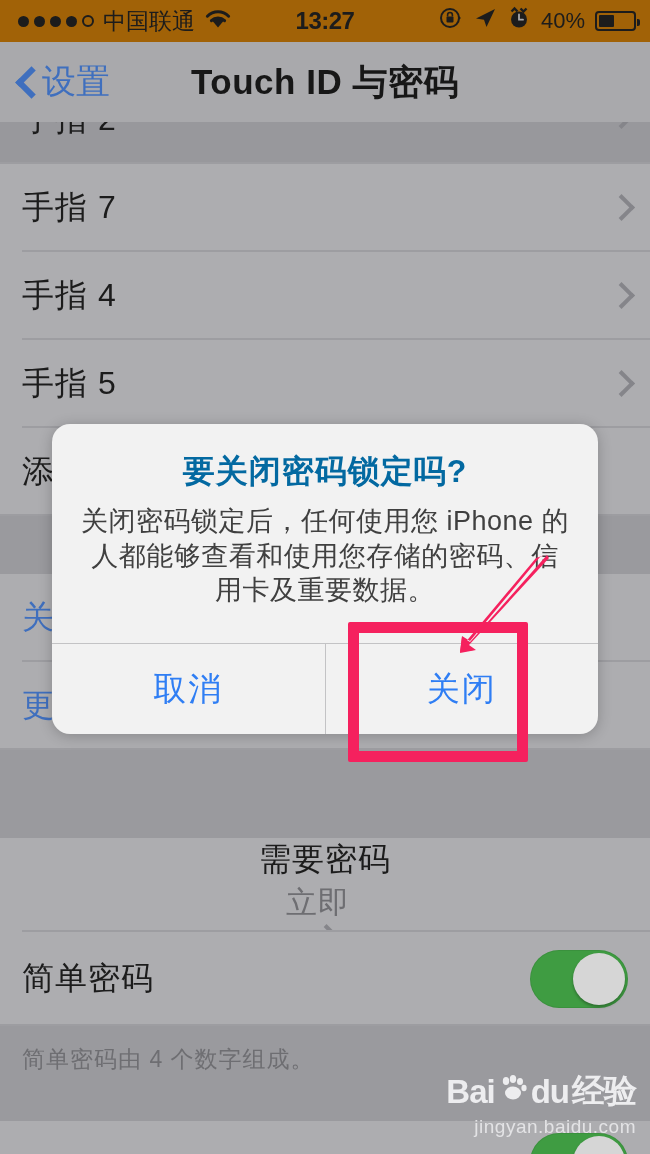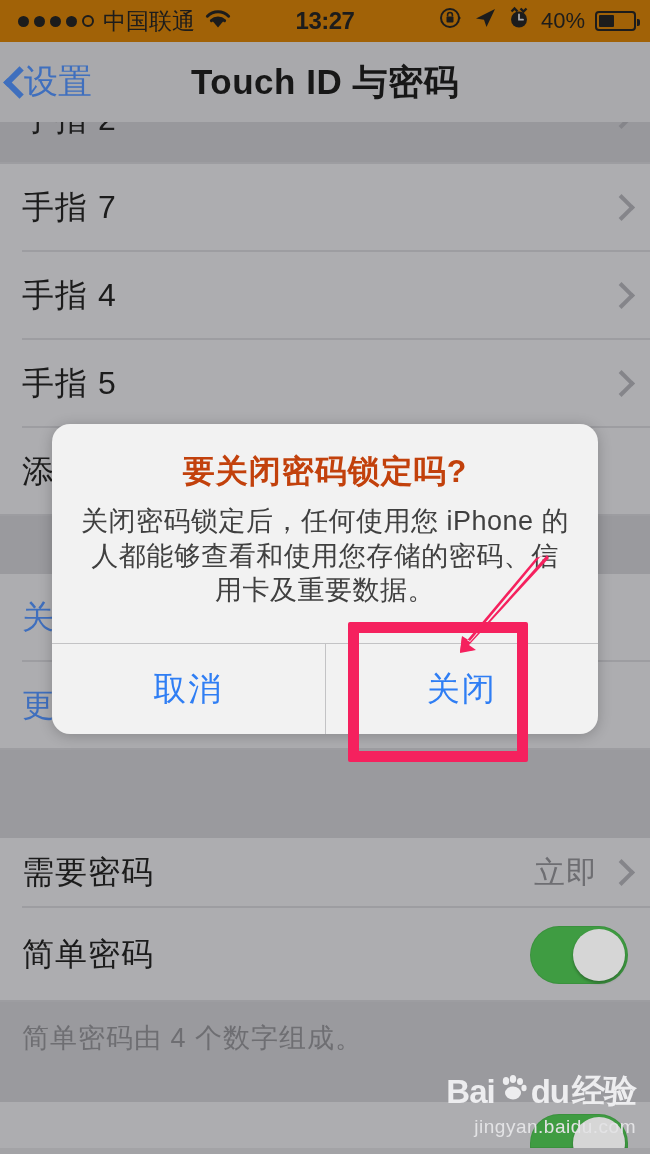--- a/index.html
+++ b/index.html
@@ -94,23 +94,24 @@
     position: absolute;
     top: 42px; left: 0;
     width: 650px;
     height: 80px;
     background: #a9a9ac;
     display: flex;
     align-items: center;
   }
   .nav-back {
     position: absolute;
-    left: 4px;
-    display: flex;
-    align-items: center;
+    left: 16px;
+    display: flex;
+    align-items: center;
+    gap: 6px;
     color: #3f6fbe;
     font-size: 34px;
   }
   .chev-back {
     display: inline-block;
     width: 20px; height: 34px;
     position: relative;
   }
   .chev-back::before {
     content: "";
@@ -181,21 +182,21 @@
   }
   .sep.full { left: 0; }
   .row.blue .label { color: #3f6fbe; }
   .gap {
     background: #9a9a9e;
     width: 650px;
   }
   .footnote {
     background: #9a9a9e;
     color: #6e6e72;
-    font-size: 27px;
+    font-size: 23px;
     padding: 18px 22px 0 22px;
     letter-spacing: 1px;
     width: 650px;
     box-sizing: border-box;
   }
 
   
   .toggle {
     position: relative;
     width: 98px; height: 58px;
@@ -230,21 +231,21 @@
   }
   .alert-body {
     flex: 1;
     padding: 26px 26px 10px 26px;
     text-align: center;
     box-sizing: border-box;
   }
   .alert-title {
     font-size: 32px;
     font-weight: bold;
-    color: #c2410c;
+    color: #0369a1;
     letter-spacing: 1px;
     margin-bottom: 10px;
   }
   .alert-msg {
     font-size: 27px;
     line-height: 1.28;
     color: #404040;
     letter-spacing: 0.5px;
   }
   .alert-actions {
@@ -407,21 +408,21 @@
       <span class="sep"></span>
     </div>
 
     <div class="row blue">
       <span class="label">更改密码</span>
       <span class="sep full"></span>
     </div>
 
     <div class="gap" style="height:88px;"></div>
 
-    <div class="row" style="height:70px;">
+    <div class="row" style="height:94px;flex-direction:column;">
       <span class="label">需要密码</span>
       <span class="value">立即</span>
       <span class="chev"></span>
       <span class="sep"></span>
     </div>
 
     <div class="row" style="height:94px;">
       <span class="label">简单密码</span>
       <span class="toggle">
           <span class="knob"></span>

